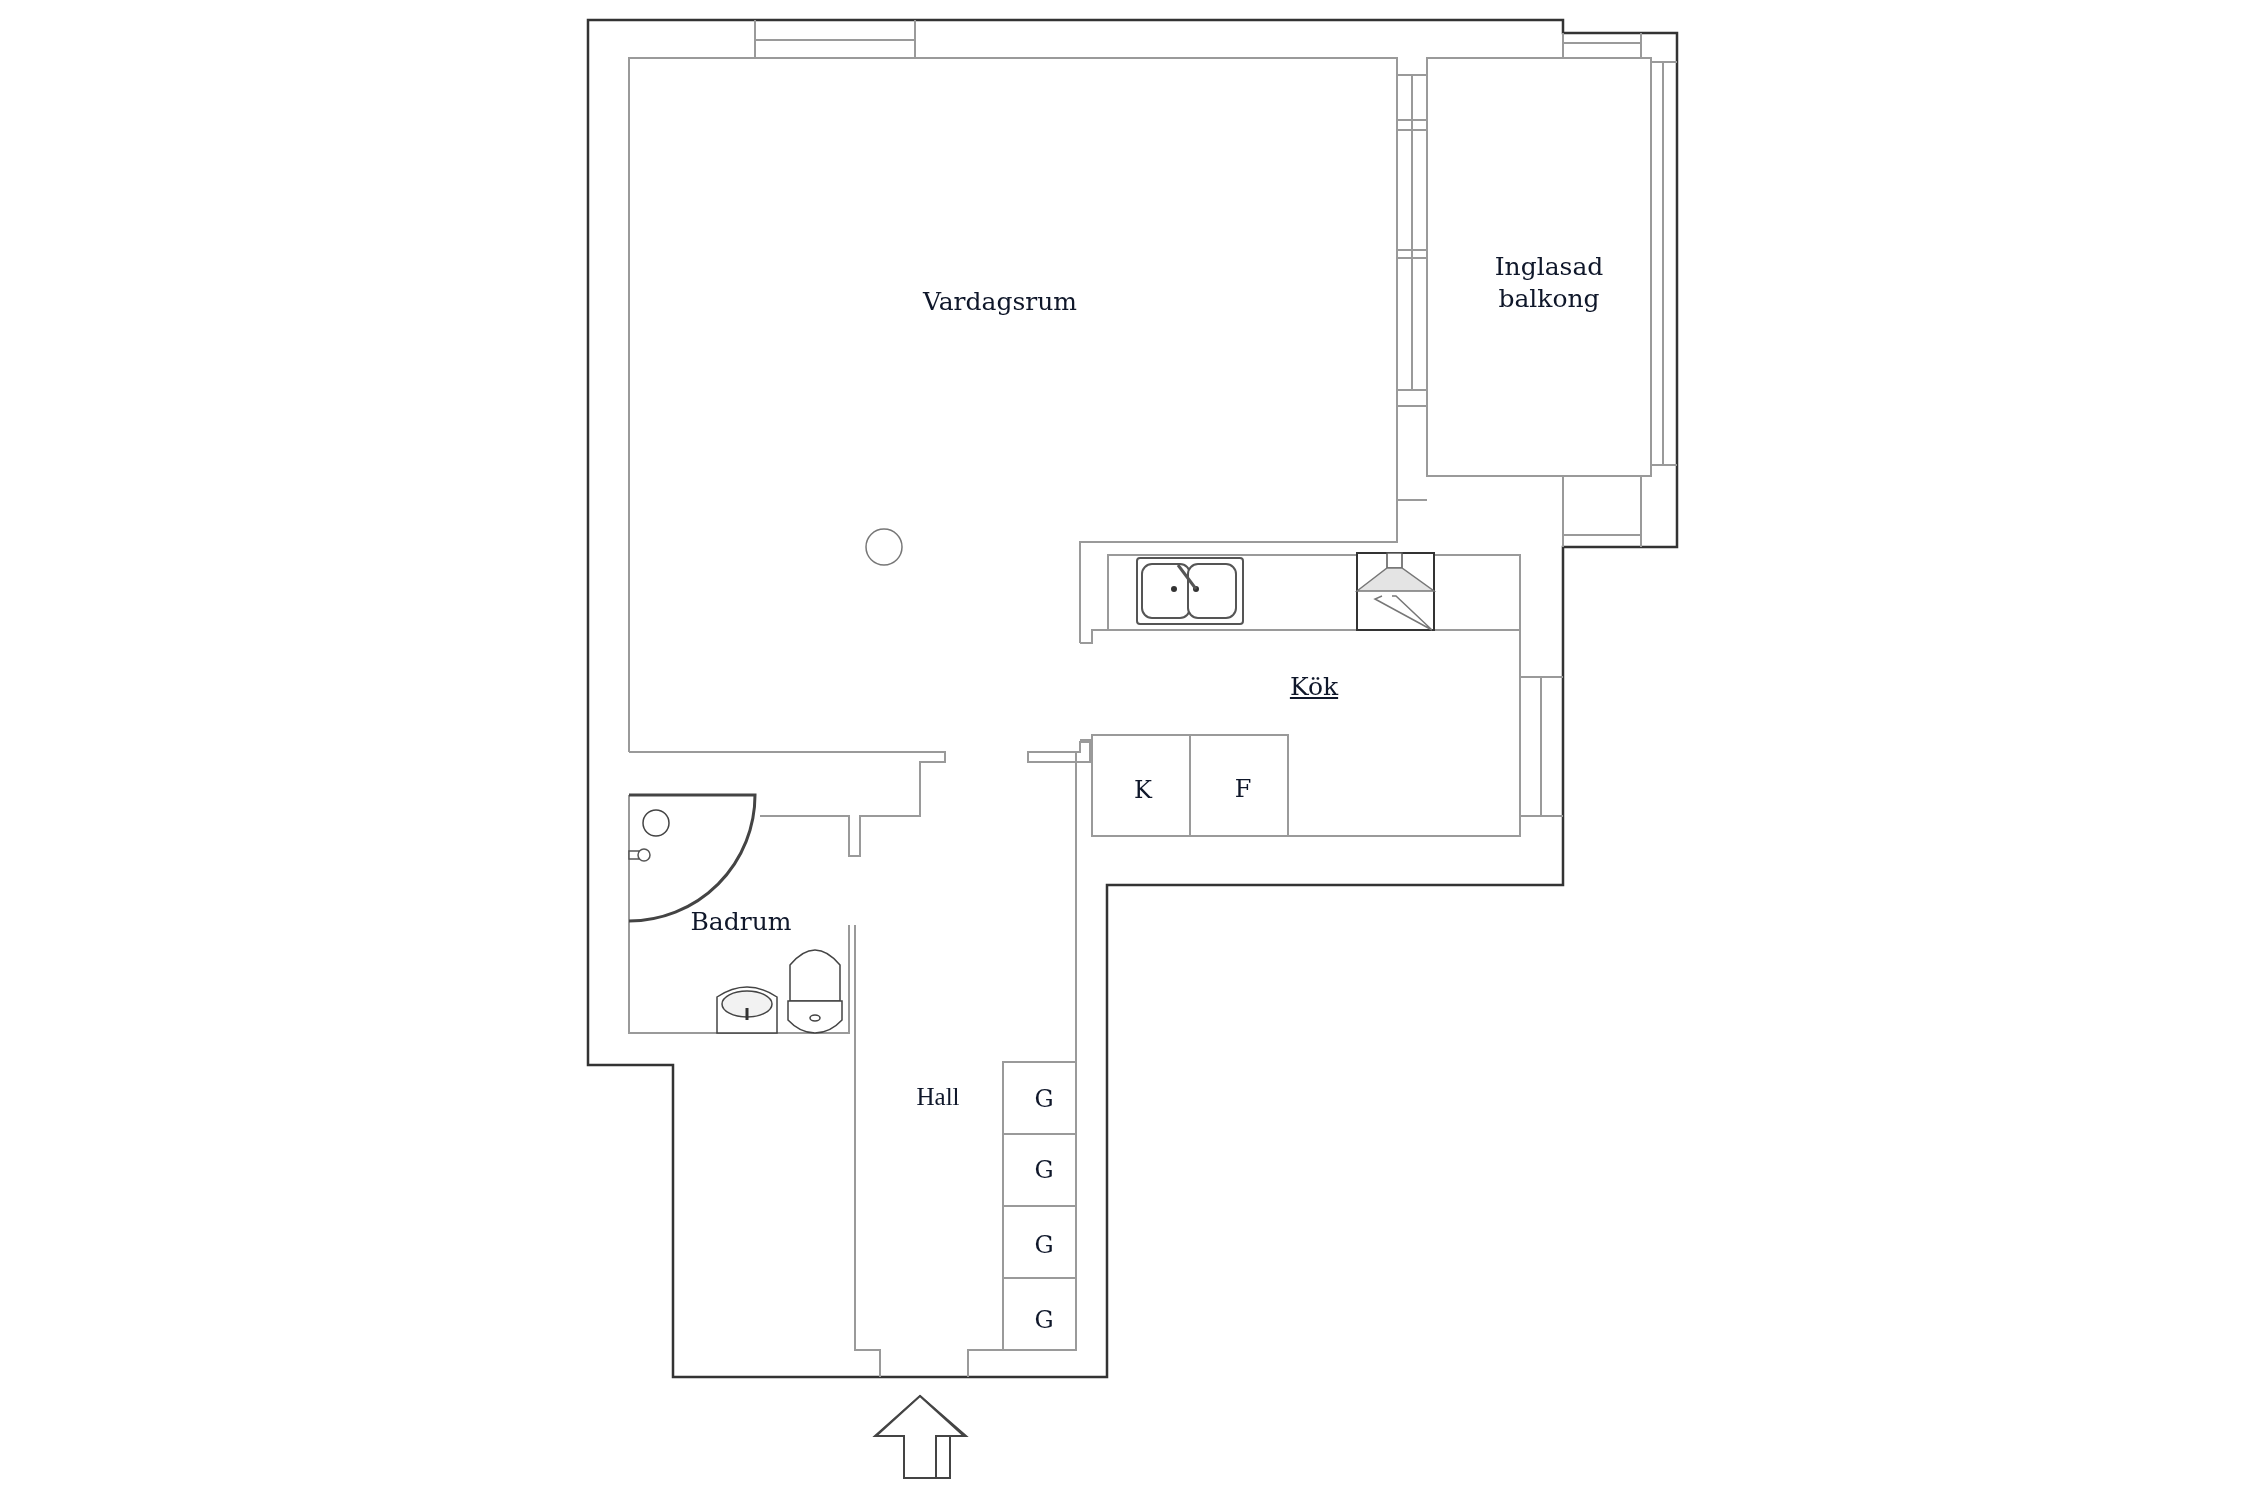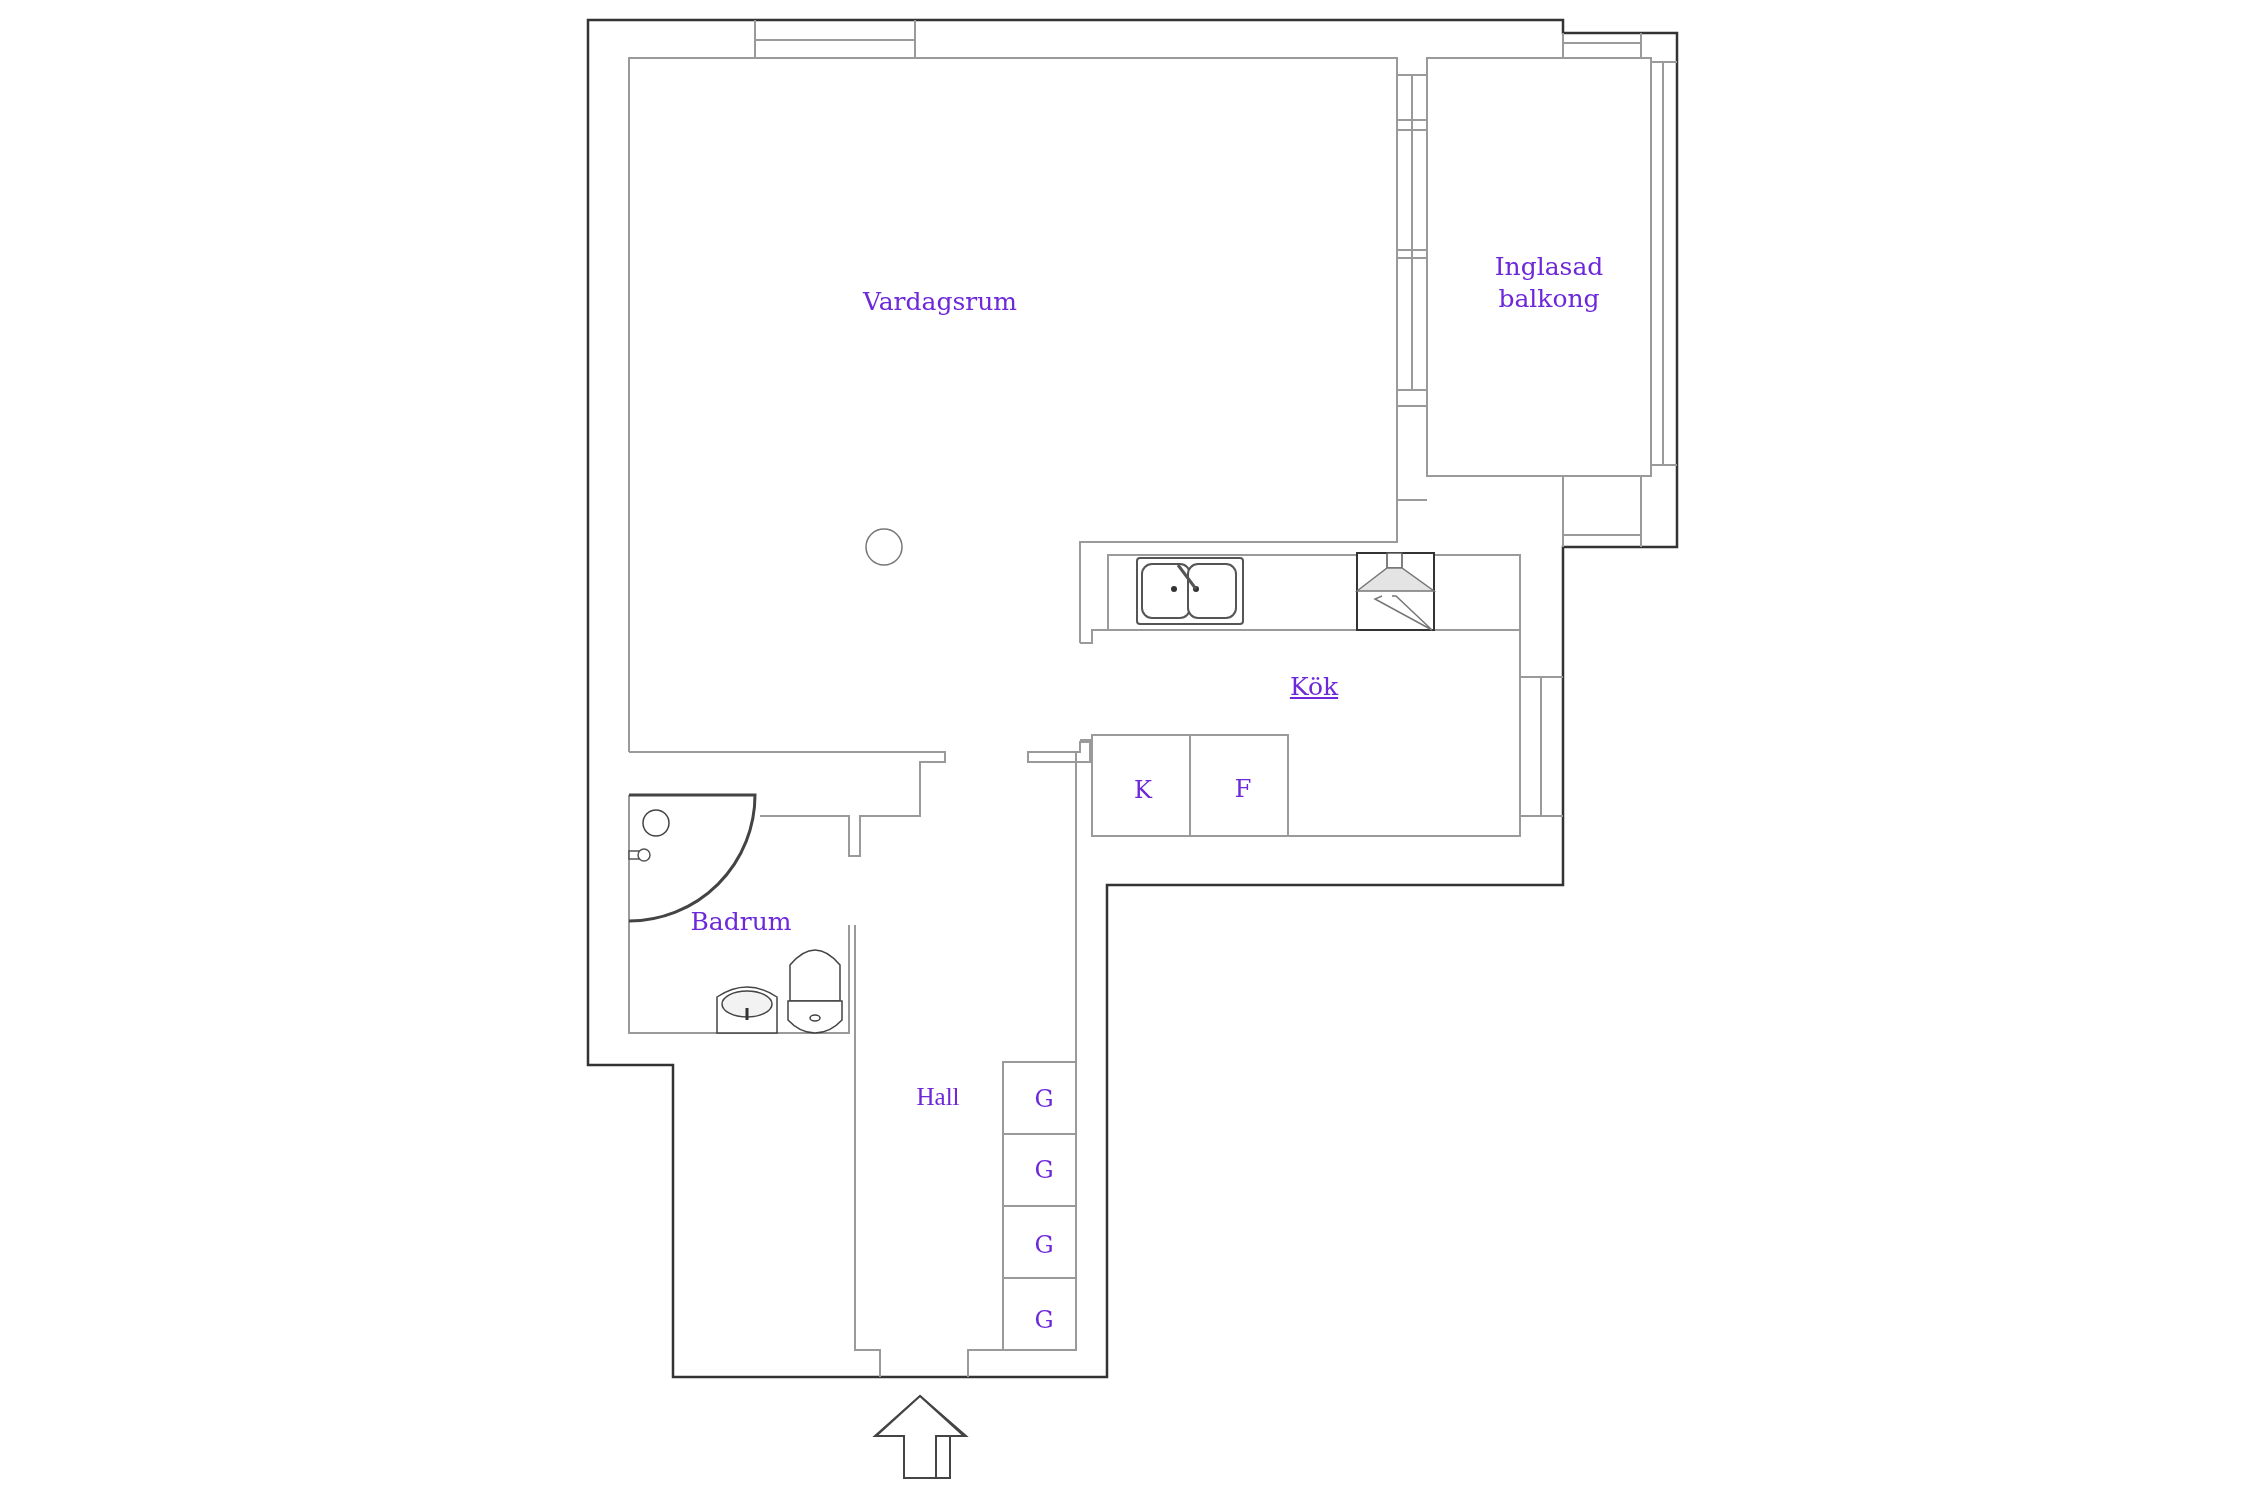--- a/index.html
+++ b/index.html
@@ -1,18 +1,18 @@
 <!DOCTYPE html>
 <html><head>
 <meta charset="utf-8">
 <style>
   html,body{margin:0;padding:0;background:#ffffff;}
   body{width:2250px;height:1500px;position:relative;overflow:hidden;font-family:"DejaVu Serif","Liberation Serif",serif;}
   svg{position:absolute;left:0;top:0;}
-  .lbl{position:absolute;color:#6d28d9;font-family:"DejaVu Serif","Liberation Serif",serif;font-size:25px;text-align:center;line-height:32px;white-space:pre;transform:translate(-50%,-50%);}
+  .lbl{position:absolute;color:#0f172a;font-family:"DejaVu Serif","Liberation Serif",serif;font-size:25px;text-align:center;line-height:32px;white-space:pre;transform:translate(-50%,-50%);}
   .lbl.small{font-size:24px;}
 </style>
 </head>
 <body>
 
 <svg width="2250" height="1500" viewBox="0 0 2250 1500">
 
   <path d="M588 20 L1563 20 L1563 33 L1677 33 L1677 547 L1563 547 L1563 885 L1107 885 L1107 1377 L825 1377 L825 1377 L673 1377 L673 1065 L588 1065 Z" fill="none" stroke="#333" stroke-width="2.5"></path>
 
   <g stroke="#9a9a9a" stroke-width="2" fill="none">
@@ -107,21 +107,21 @@
     <rect x="1003" y="1062" width="73" height="72"></rect>
     <rect x="1003" y="1134" width="73" height="72"></rect>
     <rect x="1003" y="1206" width="73" height="72"></rect>
     <rect x="1003" y="1278" width="73" height="72"></rect>
   </g>
 
   <polygon points="920,1396 966,1436 950,1436 950,1478 907,1478 907,1436 877,1436 877,1436 875,1436" fill="#fff" stroke="#444" stroke-width="2"></polygon>
   <polygon points="920,1396 964,1436 936,1436 936,1478 904,1478 904,1436 876,1436" fill="#fff" stroke="#444" stroke-width="2"></polygon>
 </svg>
 
-<div class="lbl" style="left:940px;top:302px;">Vardagsrum</div>
+<div class="lbl" style="left:1000px;top:302px;">Vardagsrum</div>
 <div class="lbl" style="left:1549px;top:283px;">Inglasad
 balkong</div>
 <div class="lbl" style="left:1314px;top:687px;text-decoration:underline;">Kök</div>
 <div class="lbl" style="left:741px;top:922px;">Badrum</div>
 <div class="lbl" style="left:938px;top:1097px;font-family:Liberation Serif, serif;">Hall</div>
 
 <div class="lbl small" style="left:1143px;top:790px;">K</div>
 <div class="lbl small" style="left:1243px;top:789px;">F</div>
 
 <div class="lbl small" style="left:1044px;top:1099px;">G</div>

